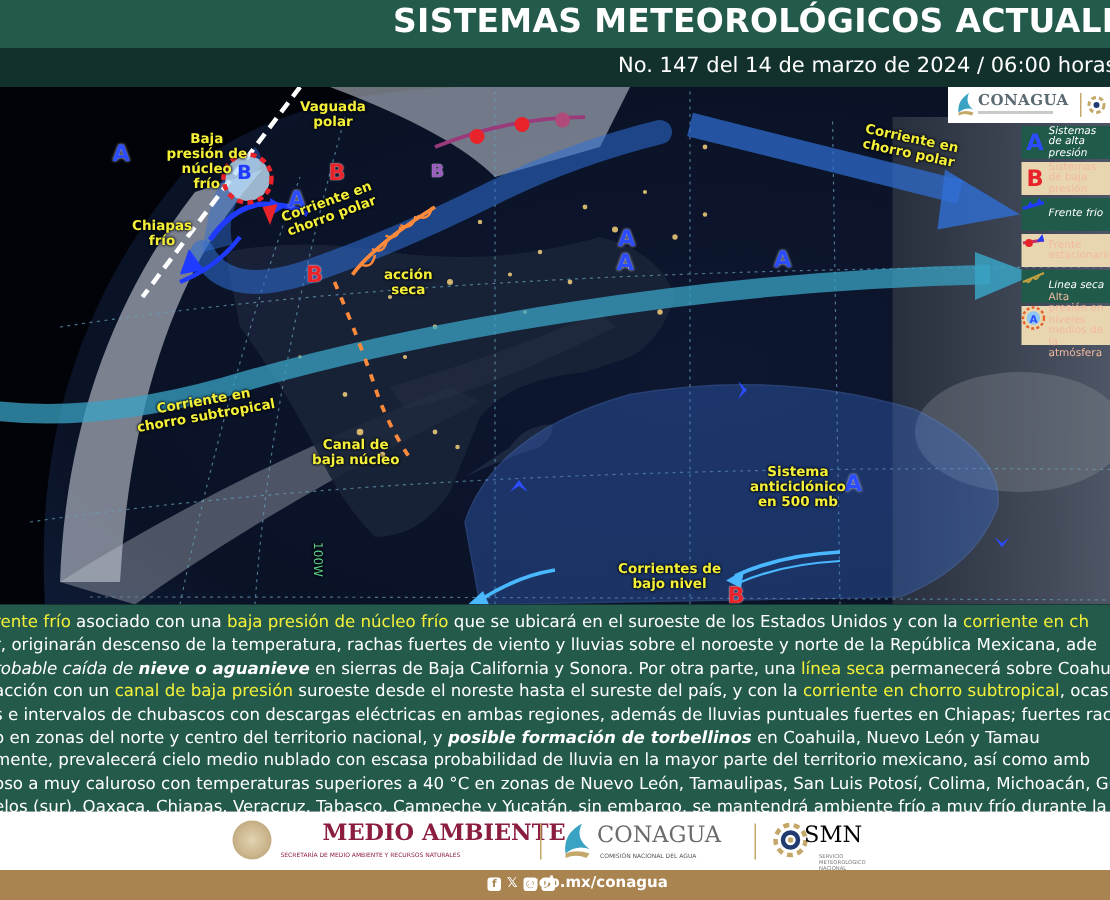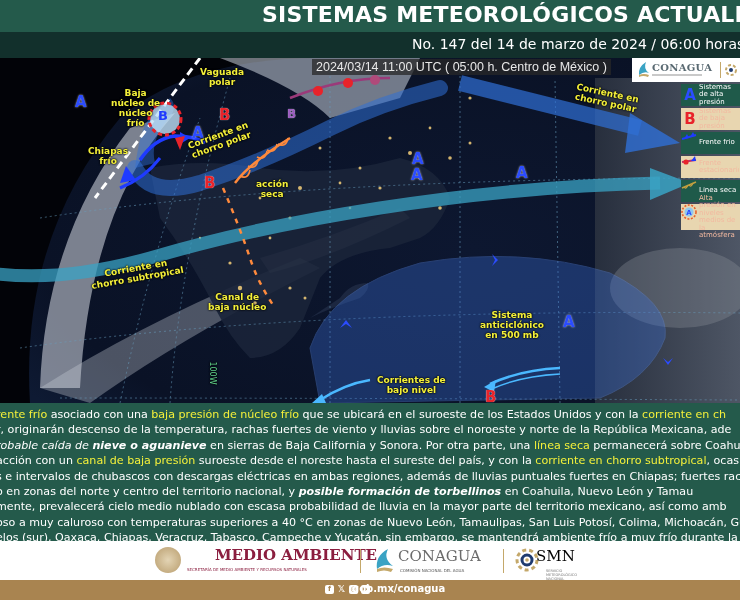--- a/index.html
+++ b/index.html
@@ -19,21 +19,21 @@
   .logo-box .cona-text { position: absolute; left: 20px; top: 4px; font-family: "DejaVu Serif", serif; font-size: 10px; color: #5a6a72; font-weight: bold; letter-spacing: 0.3px; }
   .logo-box .cona-sub { position: absolute; left: 20px; top: 16px; width: 50px; height: 2px; background: #c9c9c9; }
   .logo-box .sep { position: absolute; left: 88px; top: 4px; width: 1px; height: 16px; background: #c4a86a; }
 
   .legend { position: absolute; left: 681px; top: 26px; width: 59px; }
   .legend-item { position: relative; height: 22px; margin-bottom: 2px; display: flex; align-items: center; }
   .legend-item.dark { background: #1f5a4a; }
   .legend-item.light { background: #e8d6b0; }
   .legend-sym { width: 18px; text-align: center; font-weight: bold; font-size: 15px; flex: 0 0 18px; }
   .legend-label { font-size: 7px; line-height: 7.5px; white-space: nowrap; overflow: hidden; }
-  .legend-item.dark .legend-label { color: #ffffff; }
+  .legend-item.dark .legend-label { color: #ffffff; font-style: italic; }
   .legend-item.light .legend-label { color: #f2b9a0; }
 
   .lbl { position: absolute; color: #f4f03a; font-weight: bold; font-size: 9px; line-height: 10px; text-align: center; text-shadow: 0 0 2px #000, 0 0 2px #000; white-space: nowrap; }
   .sym-A { position: absolute; color: #2b4cff; font-weight: bold; font-size: 15px; text-shadow: 0 0 2px #ccd; }
   .sym-B { position: absolute; color: #e8232a; font-weight: bold; font-size: 15px; text-shadow: 0 0 1px #fff; }
 
   .textband { position: absolute; left: 0; top: 403px; width: 740px; height: 138px; background: #245a4b; padding: 4px 0 0 0; }
   .textband p { color: #ffffff; font-size: 11.1px; line-height: 15.4px; white-space: nowrap; text-align: justify; margin-left: -4px; }
   .hl { color: #f4f03a; }
   .it { font-style: italic; font-weight: bold; }
@@ -173,21 +173,20 @@
     <polygon points="492,196 498,202 492,208 495,202" fill="#2b4cff"></polygon>
     <polygon points="663,300 668,307 673,300 668,304" fill="#2b4cff"></polygon>
 
     <path d="M 560 310 Q 520 312 490 326" stroke="#4ab8ff" stroke-width="2.5" fill="none"></path>
     <path d="M 560 316 Q 522 318 494 330" stroke="#4ab8ff" stroke-width="1.5" fill="none"></path>
     <polygon points="484,329 496,322 494,334" fill="#4ab8ff"></polygon>
     <path d="M 370 322 Q 345 326 320 342" stroke="#4ab8ff" stroke-width="2.5" fill="none"></path>
     <polygon points="312,345 322,336 326,345" fill="#4ab8ff"></polygon>
   </svg>
 
-  <div class="timestamp">2024/03/14 11:00 UTC ( 05:00 h. Centro de México )</div>
   <div class="logo-box">
     <svg style="position:absolute;left:4px;top:3px" width="14" height="18" viewBox="0 0 14 18">
       <path d="M 10 1 Q 2 6 3 14 Q 8 10 13 12 Q 7 8 10 1 Z" fill="#3aa3c4"></path>
       <path d="M 3 14 Q 8 12 13 14 L 12 16 Q 7 14 3 16 Z" fill="#c4a86a"></path>
     </svg>
     <span class="cona-text">CONAGUA</span>
     <span class="cona-sub"></span>
     <span class="sep"></span>
     <svg style="position:absolute;left:92px;top:4px" width="14" height="16" viewBox="0 0 14 16">
       <circle cx="7" cy="8" r="5" fill="none" stroke="#c4a86a" stroke-width="2" stroke-dasharray="3,2"></circle>
@@ -256,21 +255,21 @@
   <span class="sym-A" style="left:516px;top:106px">A</span>
   <span class="sym-A" style="left:563px;top:255px">A</span>
   <span class="sym-B" style="left:485px;top:330px">B</span>
 
   <div class="lbl" style="left:200px;top:9px">
     <div>Vaguada</div>
       <div>polar</div>
   </div>
   <div class="lbl" style="left:111px;top:30px">
     <div>Baja</div>
-      <div>núcleo de</div>
+      <div>presión de</div>
       <div>núcleo</div>
       <div>frío</div>
   </div>
   <div class="lbl" style="left:88px;top:88px">
     <div>Chiapas</div>
       <div>frío</div>
   </div>
   <div class="lbl" style="left:188px;top:72px;transform:rotate(-20deg)">
     <div>Corriente en</div>
       <div>chorro polar</div>
@@ -284,26 +283,26 @@
       <div>chorro polar</div>
   </div>
   <div class="lbl" style="left:90px;top:205px;transform:rotate(-10deg)">
     <div>Corriente en</div>
       <div>chorro subtropical</div>
   </div>
   <div class="lbl" style="left:208px;top:234px">
     <div>Canal de</div>
       <div>baja núcleo</div>
   </div>
-  <div class="lbl" style="left:480px;top:252px">
+  <div class="lbl" style="left:500px;top:252px">
     <div>Sistema</div>
       <div>anticiclónico</div>
       <div>en 500 mb</div>
   </div>
-  <div class="lbl" style="left:377px;top:317px">
+  <div class="lbl" style="left:412px;top:317px">
     <div>Corrientes de</div>
       <div>bajo nivel</div>
   </div>
   <div class="lbl" style="left:200px;top:310px;color:#5fcf8a;font-weight:normal;font-size:8px;transform:rotate(90deg)">100W</div>
 </div>
 
 <div class="textband">
   <p><span class="hl">rente frío</span><span> asociado con una </span><span class="hl">baja presión de núcleo frío</span><span> que se ubicará en el suroeste de los Estados Unidos y con la </span><span class="hl">corriente en ch</span></p>
   <p>r, originarán descenso de la temperatura, rachas fuertes de viento y lluvias sobre el noroeste y norte de la República Mexicana, ade</p>
   <p><span class="it" style="font-weight:normal">robable caída de </span><span class="it">nieve o aguanieve</span><span> en sierras de Baja California y Sonora. Por otra parte, una </span><span class="hl">línea seca</span><span> permanecerá sobre Coahuila</span></p>

